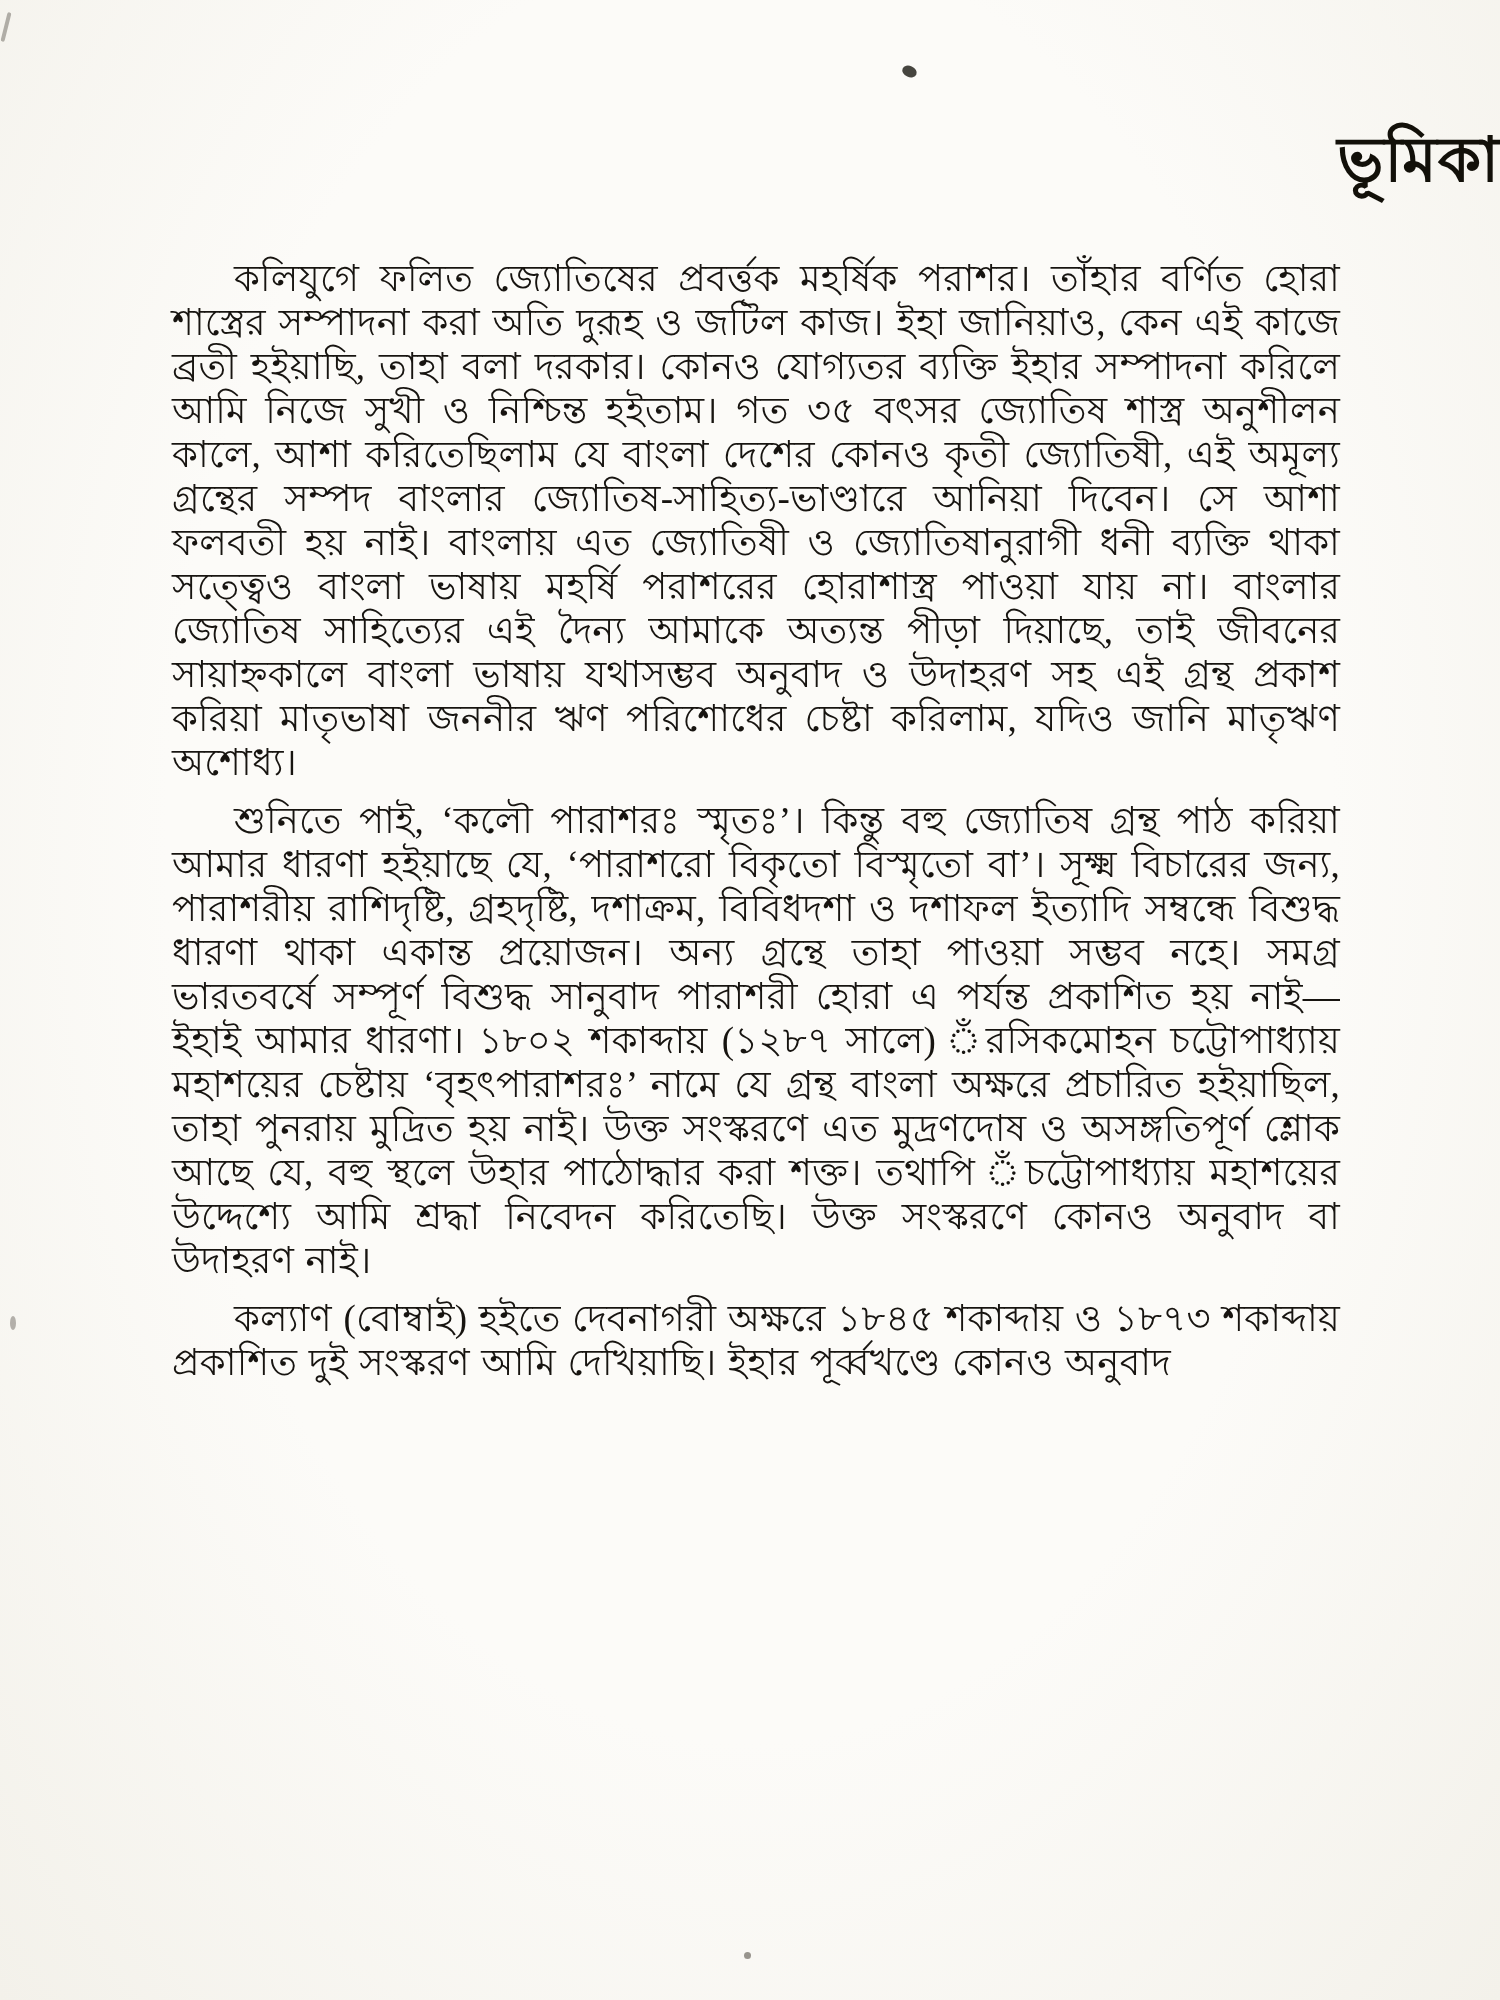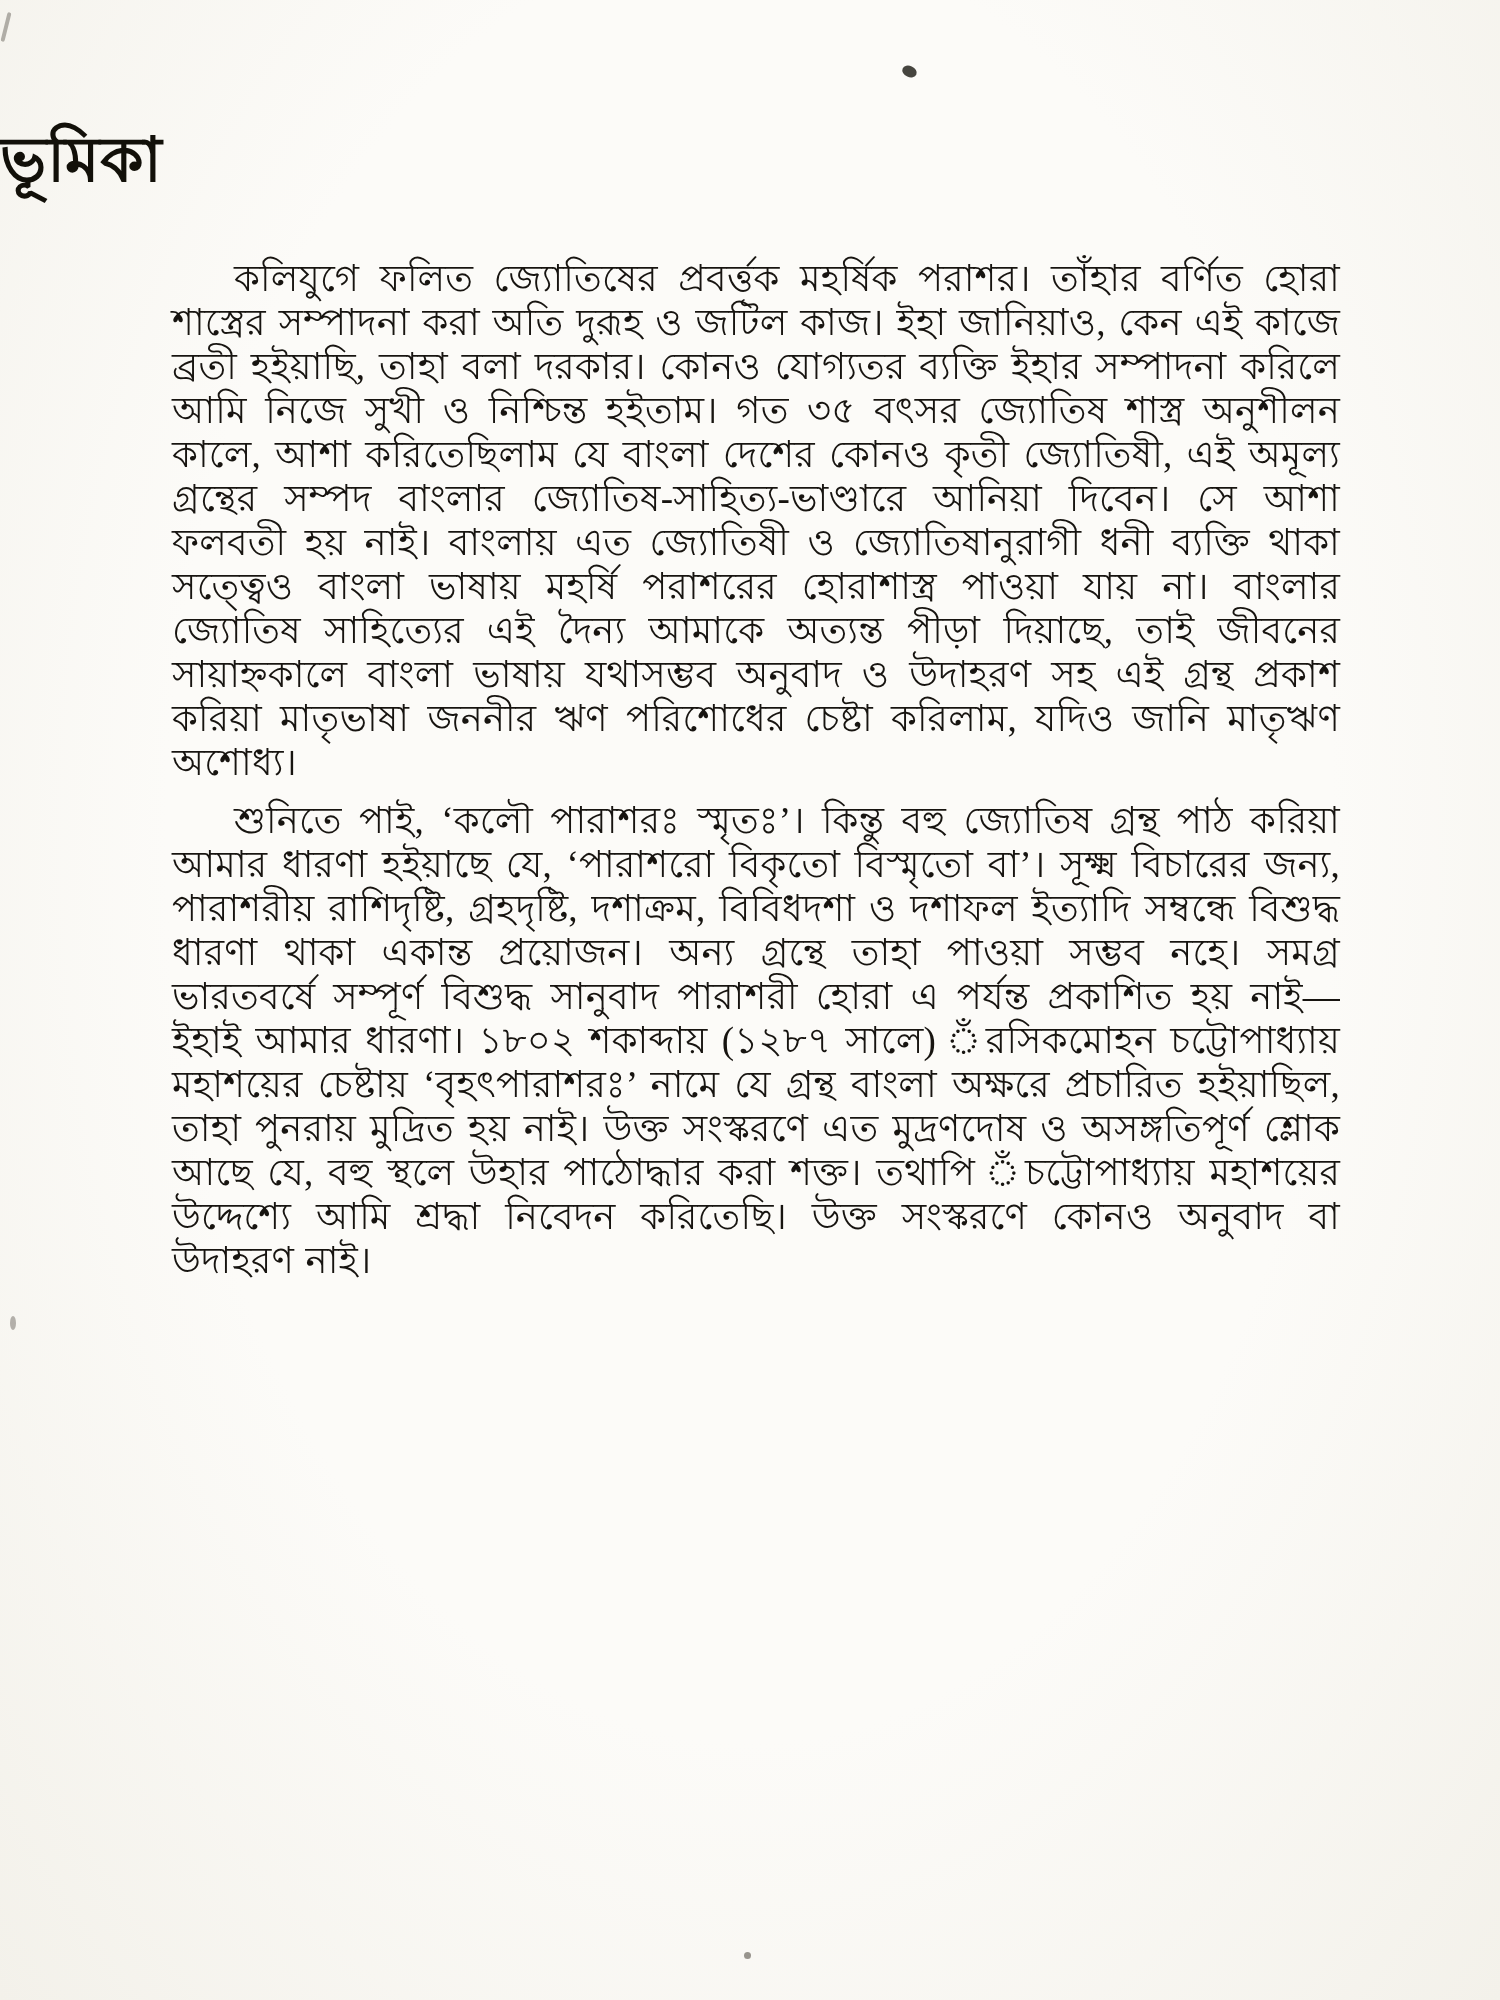--- a/index.html
+++ b/index.html
@@ -14,21 +14,21 @@
     height: 2000px;
     margin: 0 auto;
     background: radial-gradient(ellipse at 50% 42%, #fcfbf8 55%, #f3f1ea 100%);
     overflow: hidden;
     font-family: "Liberation Serif", "DejaVu Serif", serif;
     color: #171410;
   }
   .title {
     margin: 0;
     padding-top: 112px;
-    text-align: left;
+    text-align: right;
     font-size: 62px;
     font-weight: 700;
     letter-spacing: 1px;
     color: #121009;
   }
   .content {
     width: 1168px;
     margin: 42px auto 0 172px;
     font-size: 37px;
     line-height: 44px;
@@ -89,15 +89,16 @@
   <div class="speck speck-top"></div>
   <div class="speck speck-corner"></div>
   <div class="speck speck-midleft"></div>
   <div class="speck speck-bottom"></div>
 
   <h1 class="title">ভূমিকা</h1>
 
   <div class="content">
     <p>কলিযুগে ফলিত জ্যোতিষের প্রবর্ত্তক মহর্ষিক পরাশর। তাঁহার বর্ণিত হোরা শাস্ত্রের সম্পাদনা করা অতি দুরূহ ও জটিল কাজ। ইহা জানিয়াও, কেন এই কাজে ব্রতী হইয়াছি, তাহা বলা দরকার। কোনও যোগ্যতর ব্যক্তি ইহার সম্পাদনা করিলে আমি নিজে সুখী ও নিশ্চিন্ত হইতাম। গত ৩৫ বৎসর জ্যোতিষ শাস্ত্র অনুশীলন কালে, আশা করিতেছিলাম যে বাংলা দেশের কোনও কৃতী জ্যোতিষী, এই অমূল্য গ্রন্থের সম্পদ বাংলার জ্যোতিষ-সাহিত্য-ভাণ্ডারে আনিয়া দিবেন। সে আশা ফলবতী হয় নাই। বাংলায় এত জ্যোতিষী ও জ্যোতিষানুরাগী ধনী ব্যক্তি থাকা সত্ত্বেও বাংলা ভাষায় মহর্ষি পরাশরের হোরাশাস্ত্র পাওয়া যায় না। বাংলার জ্যোতিষ সাহিত্যের এই দৈন্য আমাকে অত্যন্ত পীড়া দিয়াছে, তাই জীবনের সায়াহ্নকালে বাংলা ভাষায় যথাসম্ভব অনুবাদ ও উদাহরণ সহ এই গ্রন্থ প্রকাশ করিয়া মাতৃভাষা জননীর ঋণ পরিশোধের চেষ্টা করিলাম, যদিও জানি মাতৃঋণ অশোধ্য।</p>
     <p>শুনিতে পাই, ‘কলৌ পারাশরঃ স্মৃতঃ’। কিন্তু বহু জ্যোতিষ গ্রন্থ পাঠ করিয়া আমার ধারণা হইয়াছে যে, ‘পারাশরো বিকৃতো বিস্মৃতো বা’। সূক্ষ্ম বিচারের জন্য, পারাশরীয় রাশিদৃষ্টি, গ্রহদৃষ্টি, দশাক্রম, বিবিধদশা ও দশাফল ইত্যাদি সম্বন্ধে বিশুদ্ধ ধারণা থাকা একান্ত প্রয়োজন। অন্য গ্রন্থে তাহা পাওয়া সম্ভব নহে। সমগ্র ভারতবর্ষে সম্পূর্ণ বিশুদ্ধ সানুবাদ পারাশরী হোরা এ পর্যন্ত প্রকাশিত হয় নাই—ইহাই আমার ধারণা। ১৮০২ শকাব্দায় (১২৮৭ সালে) ঁরসিকমোহন চট্টোপাধ্যায় মহাশয়ের চেষ্টায় ‘বৃহৎপারাশরঃ’ নামে যে গ্রন্থ বাংলা অক্ষরে প্রচারিত হইয়াছিল, তাহা পুনরায় মুদ্রিত হয় নাই। উক্ত সংস্করণে এত মুদ্রণদোষ ও অসঙ্গতিপূর্ণ শ্লোক আছে যে, বহু স্থলে উহার পাঠোদ্ধার করা শক্ত। তথাপি ঁচট্টোপাধ্যায় মহাশয়ের উদ্দেশ্যে আমি শ্রদ্ধা নিবেদন করিতেছি। উক্ত সংস্করণে কোনও অনুবাদ বা উদাহরণ নাই।</p>
+    <p>কল্যাণ (বোম্বাই) হইতে দেবনাগরী অক্ষরে ১৮৪৫ শকাব্দায় ও ১৮৭৩ শকাব্দায় প্রকাশিত দুই সংস্করণ আমি দেখিয়াছি। ইহার পূর্ব্বখণ্ডে কোনও অনুবাদ</p>
   </div>
 
 </div>
 
 </body></html>

